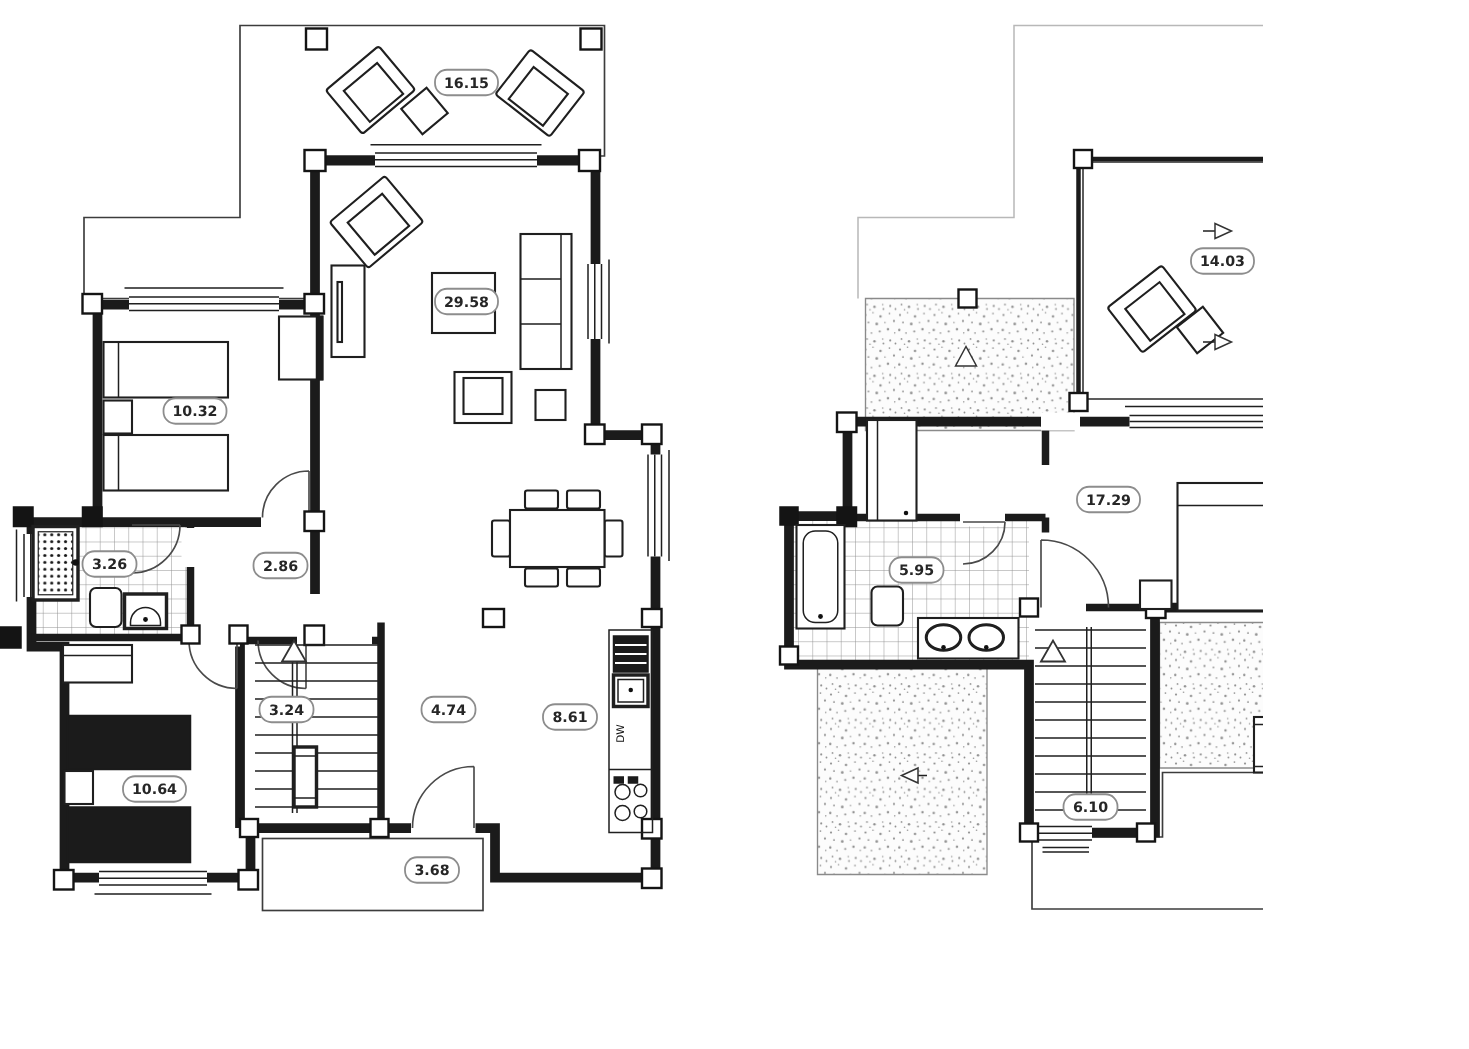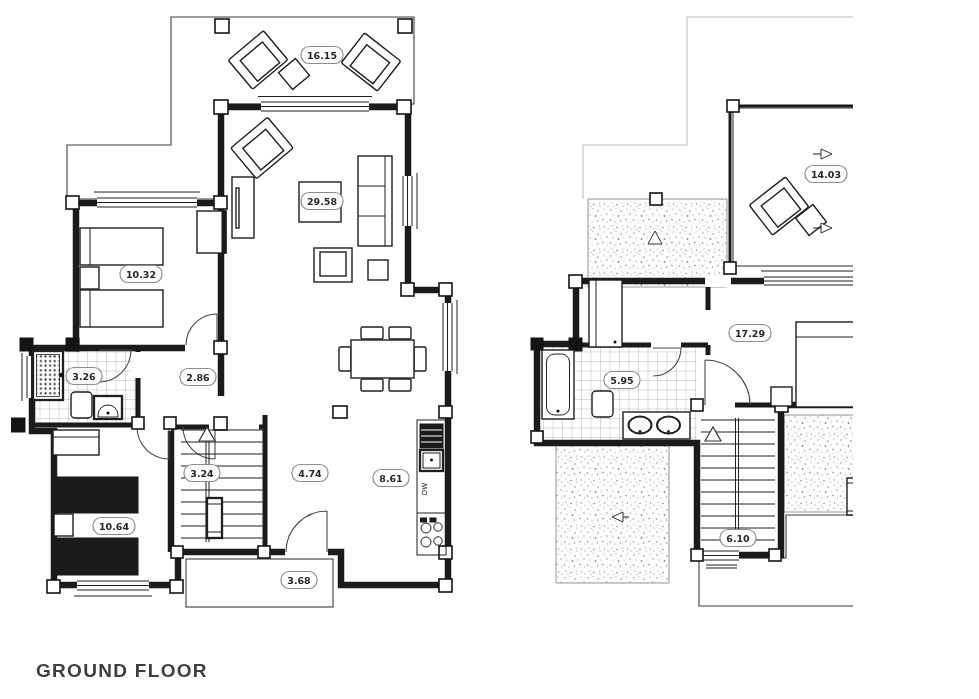--- a/index.html
+++ b/index.html
@@ -1,17 +1,17 @@
 <!DOCTYPE html>
 <html><head>
 <meta charset="utf-8">
 <style>
   html,body{margin:0;padding:0;background:#fff;}
   .canvas{position:relative;width:842px;height:699px;background:#fff;overflow:hidden;
-          font-family:"Liberation Sans",sans-serif;margin-left:11px;}
+          font-family:"Liberation Sans",sans-serif;}
   .canvas svg{position:absolute;left:0;top:0;}
   .title{position:absolute;font:bold 19px "Liberation Sans",sans-serif;color:#3e3e3e;
          letter-spacing:1.3px;}
   
   .wall{fill:none;stroke:#1b1b1b;stroke-width:6.5;stroke-linejoin:miter;}
   .wall5{fill:none;stroke:#1b1b1b;stroke-width:5;}
   .wall3{fill:none;stroke:#1b1b1b;stroke-width:3;}
   .thin{fill:none;stroke:#3c3c3c;stroke-width:1.1;}
   .ref{fill:none;stroke:#b8b8b8;stroke-width:1;}
   .furn{fill:#fff;stroke:#1f1f1f;stroke-width:1.4;}
@@ -441,14 +441,13 @@
     <rect x="-18" y="-8.5" width="36" height="17" rx="8"></rect>
           <text y="3.5">5.95</text>
         </g>
   <g class="cap" transform="translate(727,538)">
     <rect x="-18" y="-8.5" width="36" height="17" rx="8"></rect>
           <text y="3.5">6.10</text>
         </g>
 </g>
 </svg>
 
-<div class="title" style="left:25px;top:660px">GROUND FLOOR</div>
 </div>
 
 </body></html>

